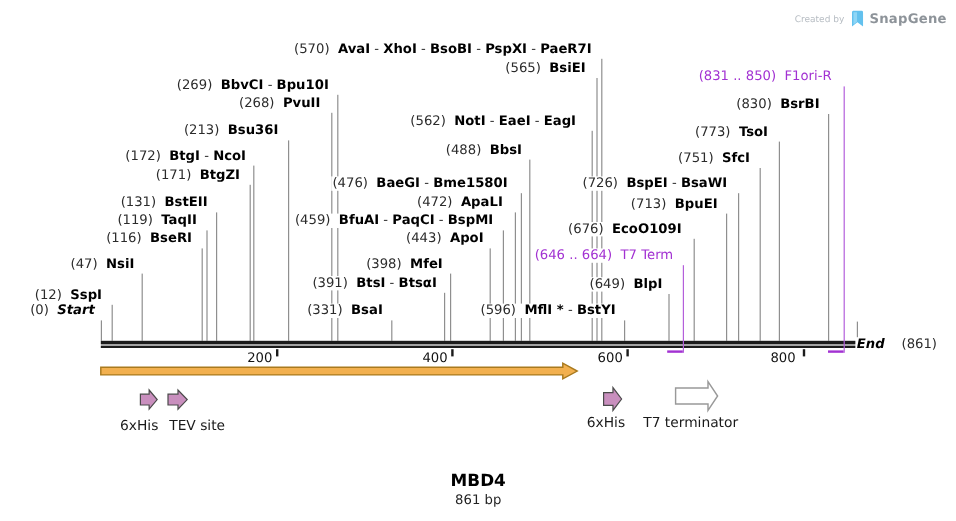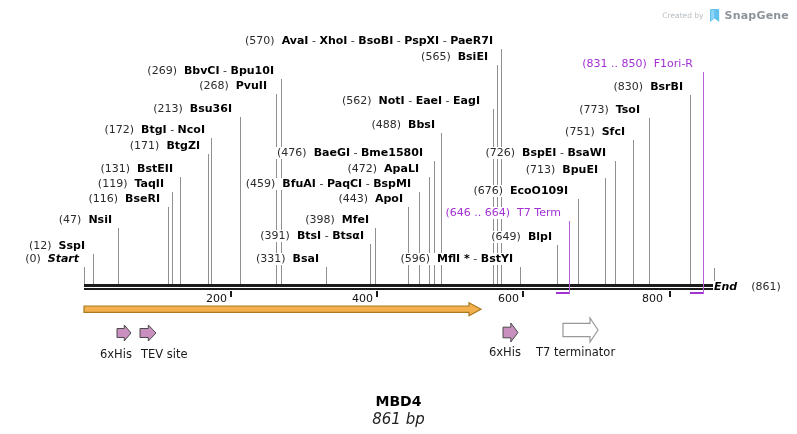--- a/index.html
+++ b/index.html
@@ -22,21 +22,21 @@
   
   .barline{position:absolute;background:#1b1b1b;z-index:2;}
   .tick{position:absolute;width:1.6px;height:6px;background:#1b1b1b;}
   .tick-num{position:absolute;font-size:11px;color:#111;white-space:nowrap;}
   .bracket{position:absolute;height:2px;background:#a231d2;z-index:4;}
   
   .feat-label{position:absolute;font-size:11.5px;color:#1a1a1a;white-space:nowrap;}
   
   .title{position:absolute;left:0;right:0;text-align:center;font-weight:bold;
          font-size:14px;color:#000;}
-  .subtitle{position:absolute;left:0;right:0;text-align:center;font-size:15px;color:#222;font-style:italic;}
+  .subtitle{position:absolute;left:0;right:0;text-align:center;font-size:11px;color:#222;}
   svg.overlay{position:absolute;left:0;top:0;z-index:3;}
 </style>
 </head>
 <body>
 
 <div id="canvas">
 
   <div class="branding">
     <span class="created-by">Created by</span>
     <svg width="11" height="15" viewBox="0 0 11 15">

